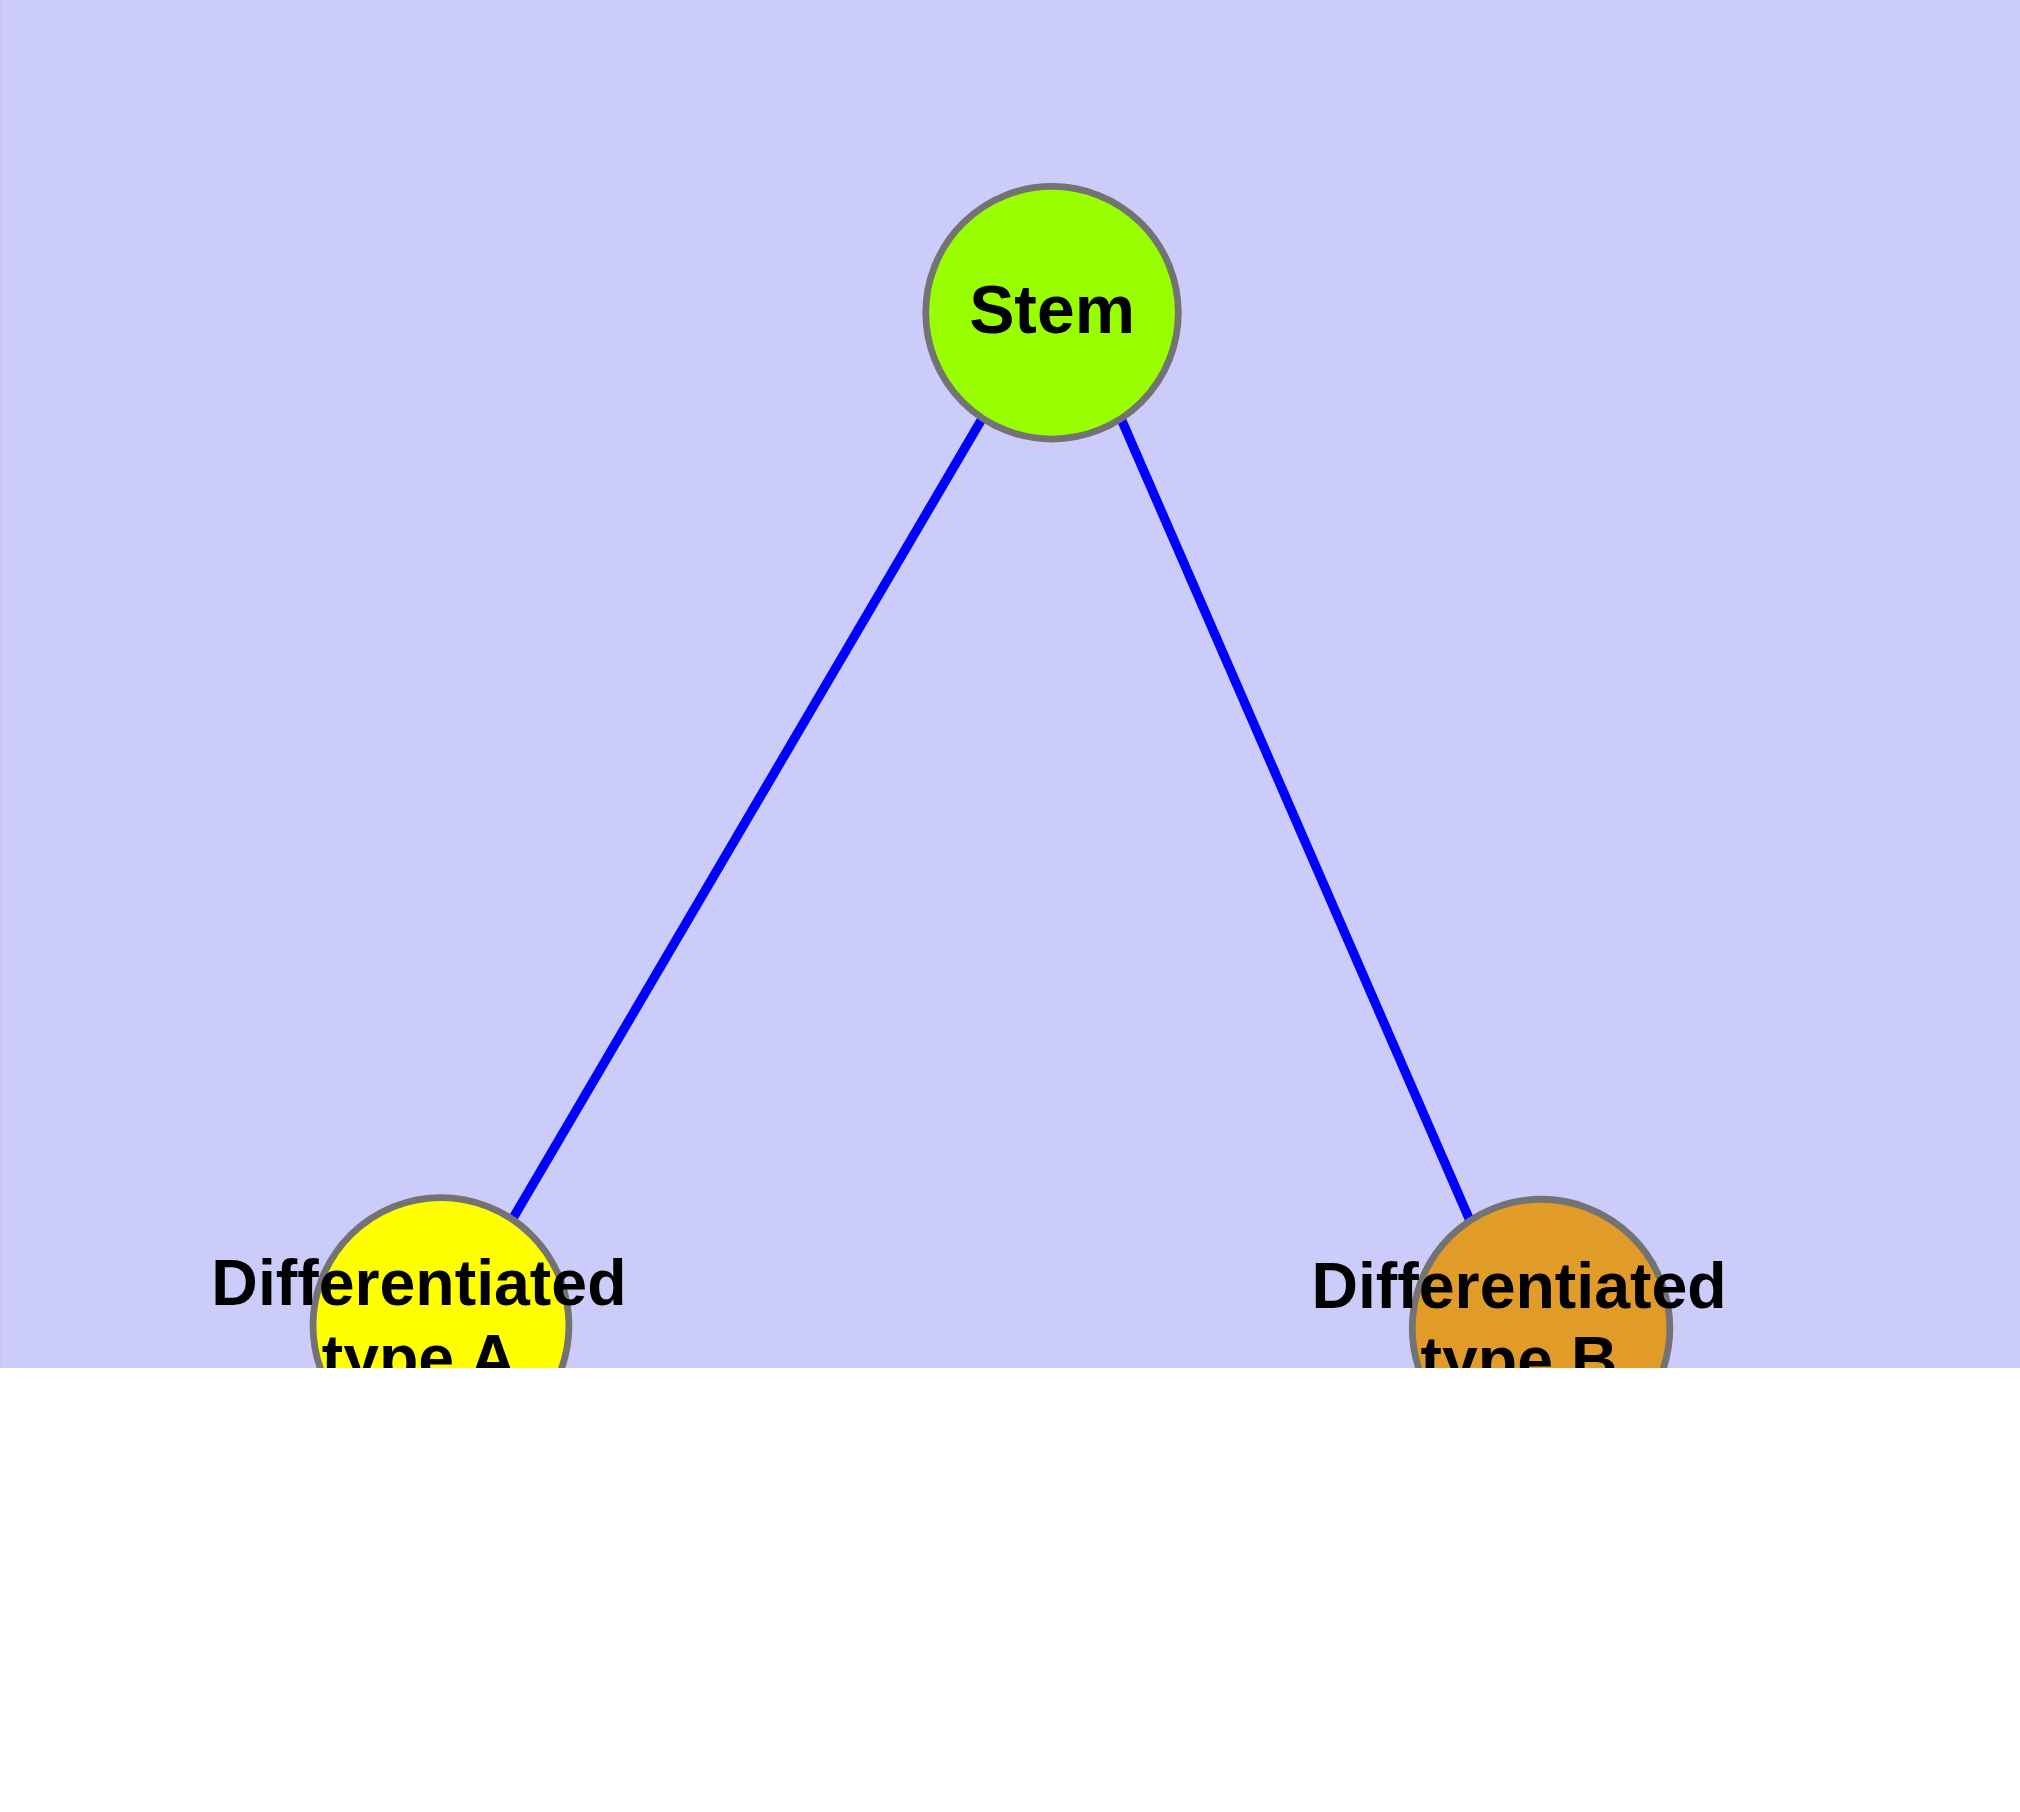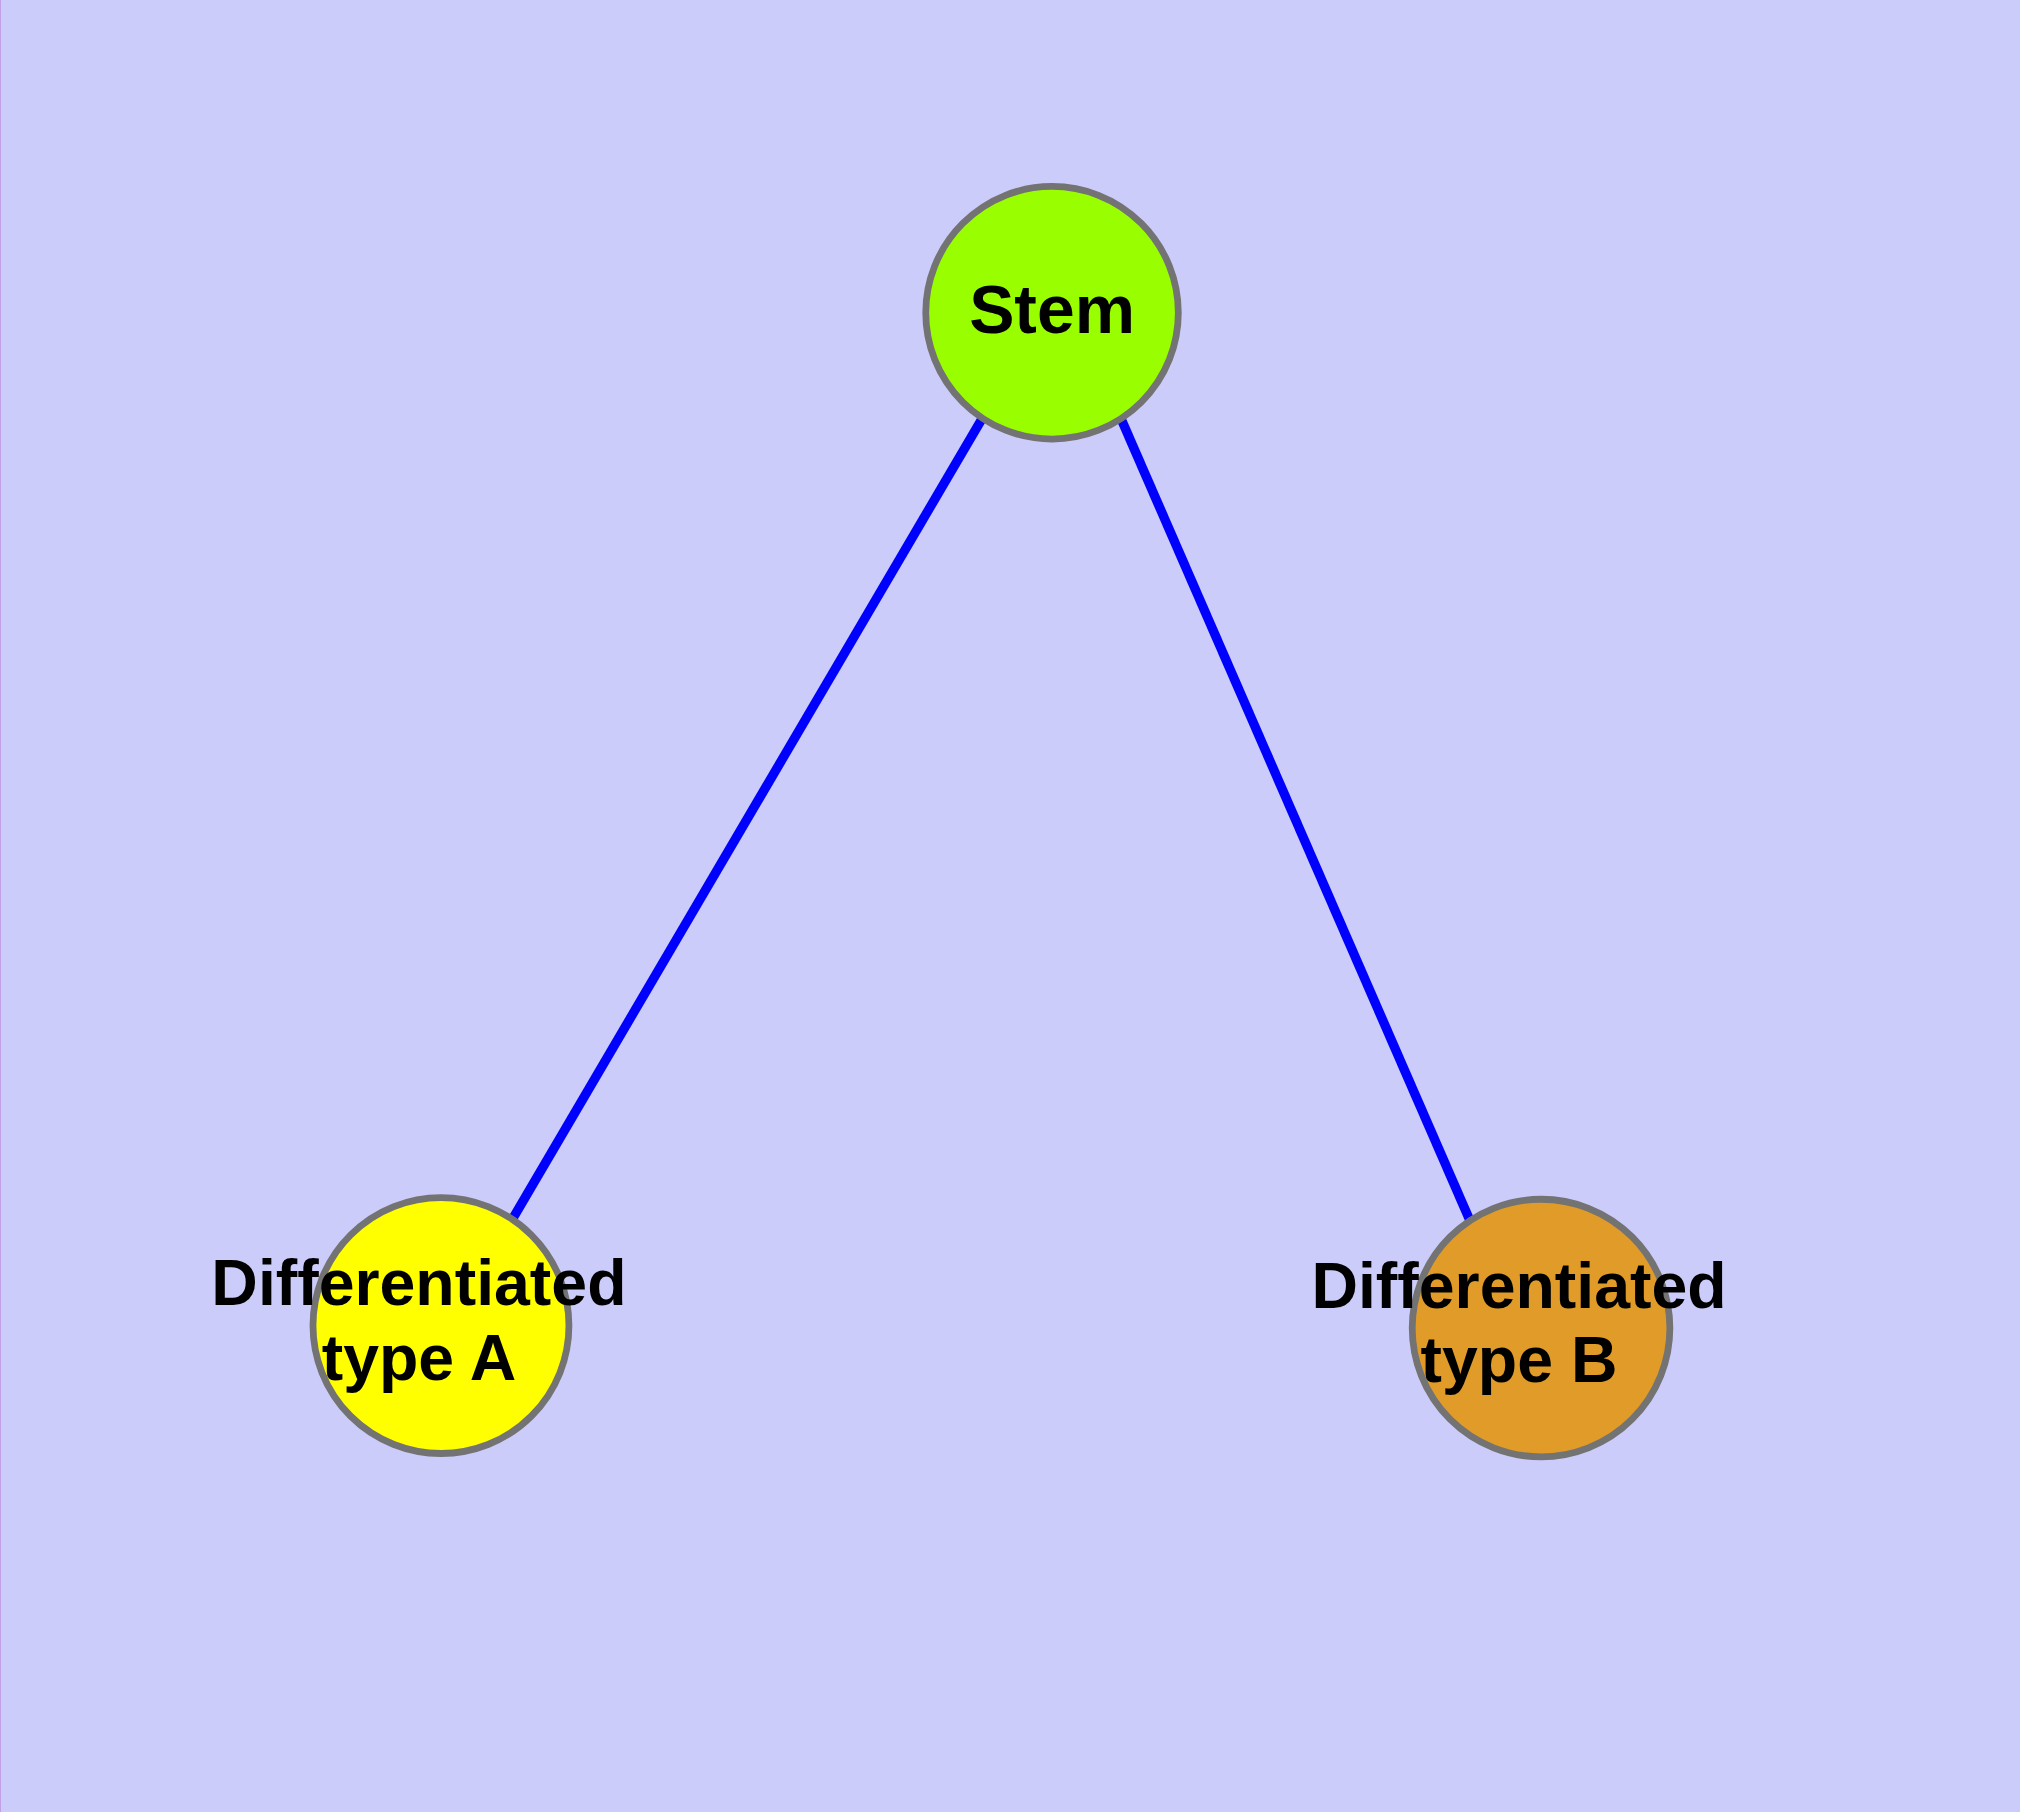--- a/index.html
+++ b/index.html
@@ -28,21 +28,21 @@
   .node-label {
     font-family: "Liberation Sans", "DejaVu Sans", sans-serif;
     font-weight: bold;
     fill: #000000;
     dominant-baseline: middle;
   }
 </style>
 </head>
 <body>
 
-<div id="canvas" style="background: #a21caf; width: 2021px; height: 1812px;">
+<div id="canvas" style="background: #fca5a5; width: 2021px; height: 1368px;">
   <svg id="graph-svg" viewBox="0 0 2384 2138" xmlns="http://www.w3.org/2000/svg">
 
     <rect id="bg-rect" x="0" y="0" width="2384" height="2138" fill="#ccccfa"></rect>
 
     <g id="edges-group">
         <line x1="1159" y1="493" x2="604" y2="1439" stroke="#0000ff" stroke-width="11" class="edge-line"></line>
         <line x1="1322" y1="493" x2="1734" y2="1440" stroke="#0000ff" stroke-width="11" class="edge-line"></line>
       </g>
     <g id="nodes-group">
         <circle cx="1241" cy="369" r="149" fill="#99ff00" stroke="#737373" stroke-width="8" class="node-circle"></circle>

